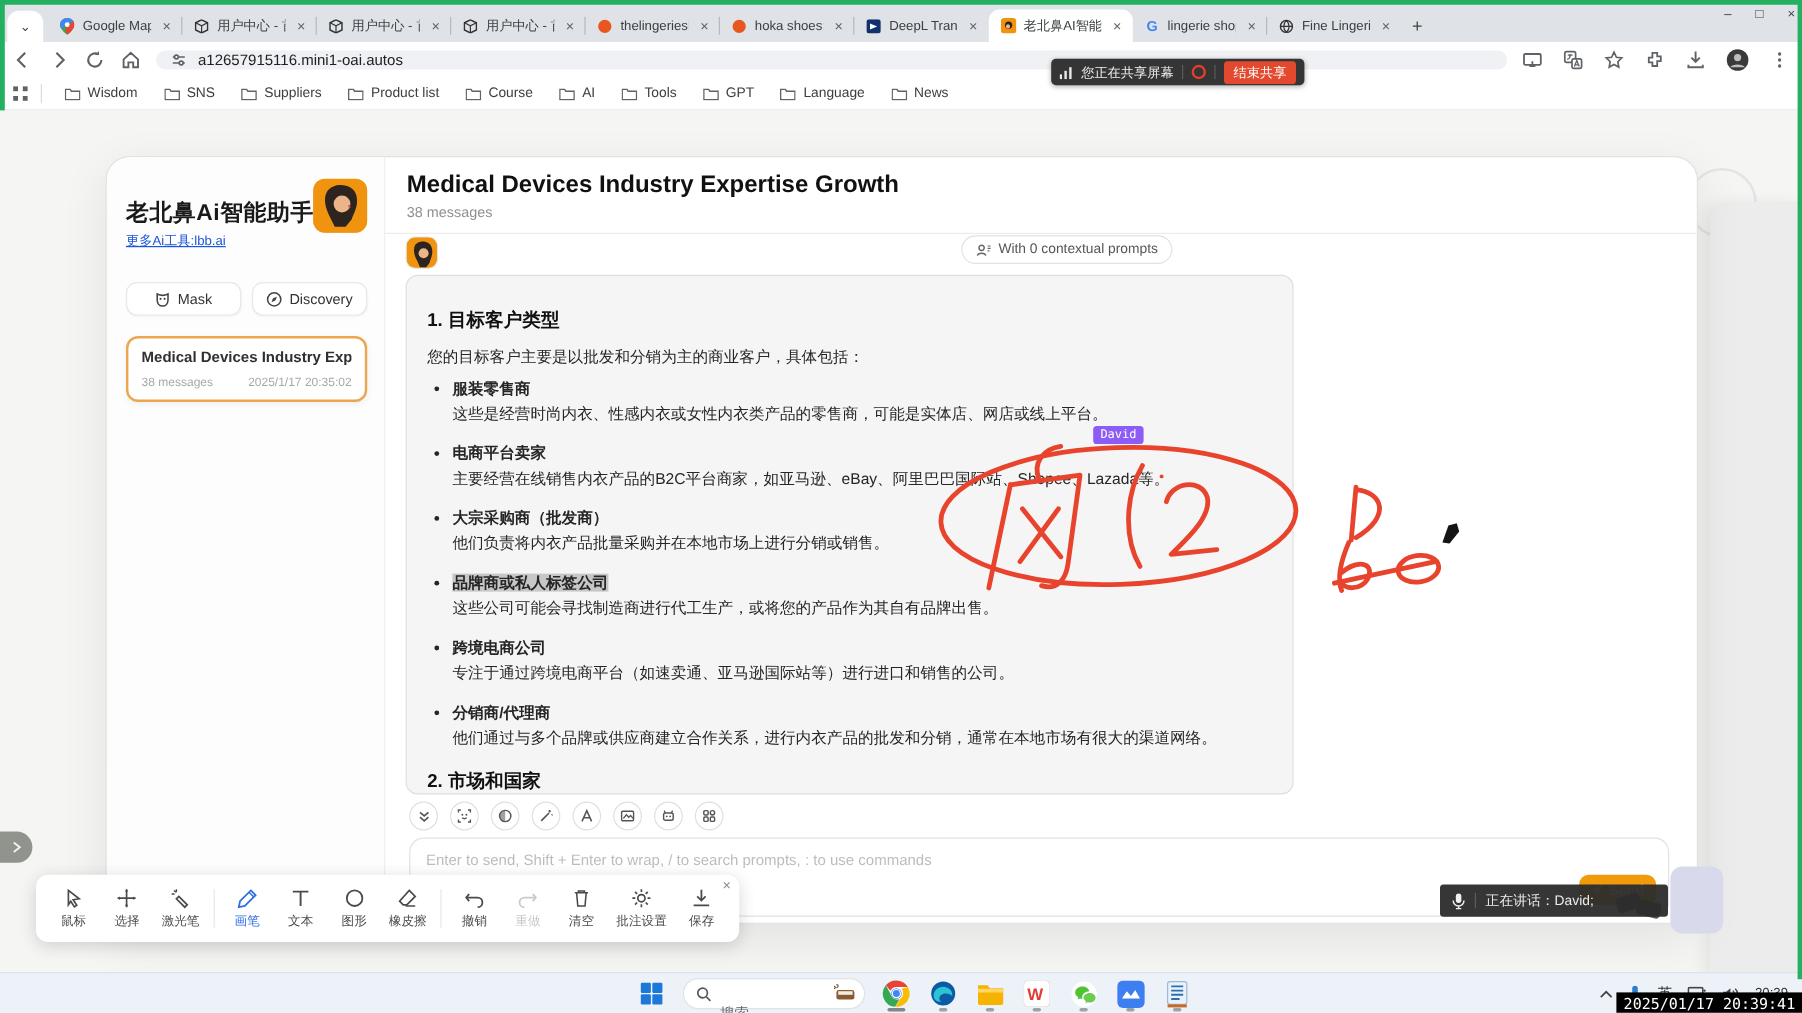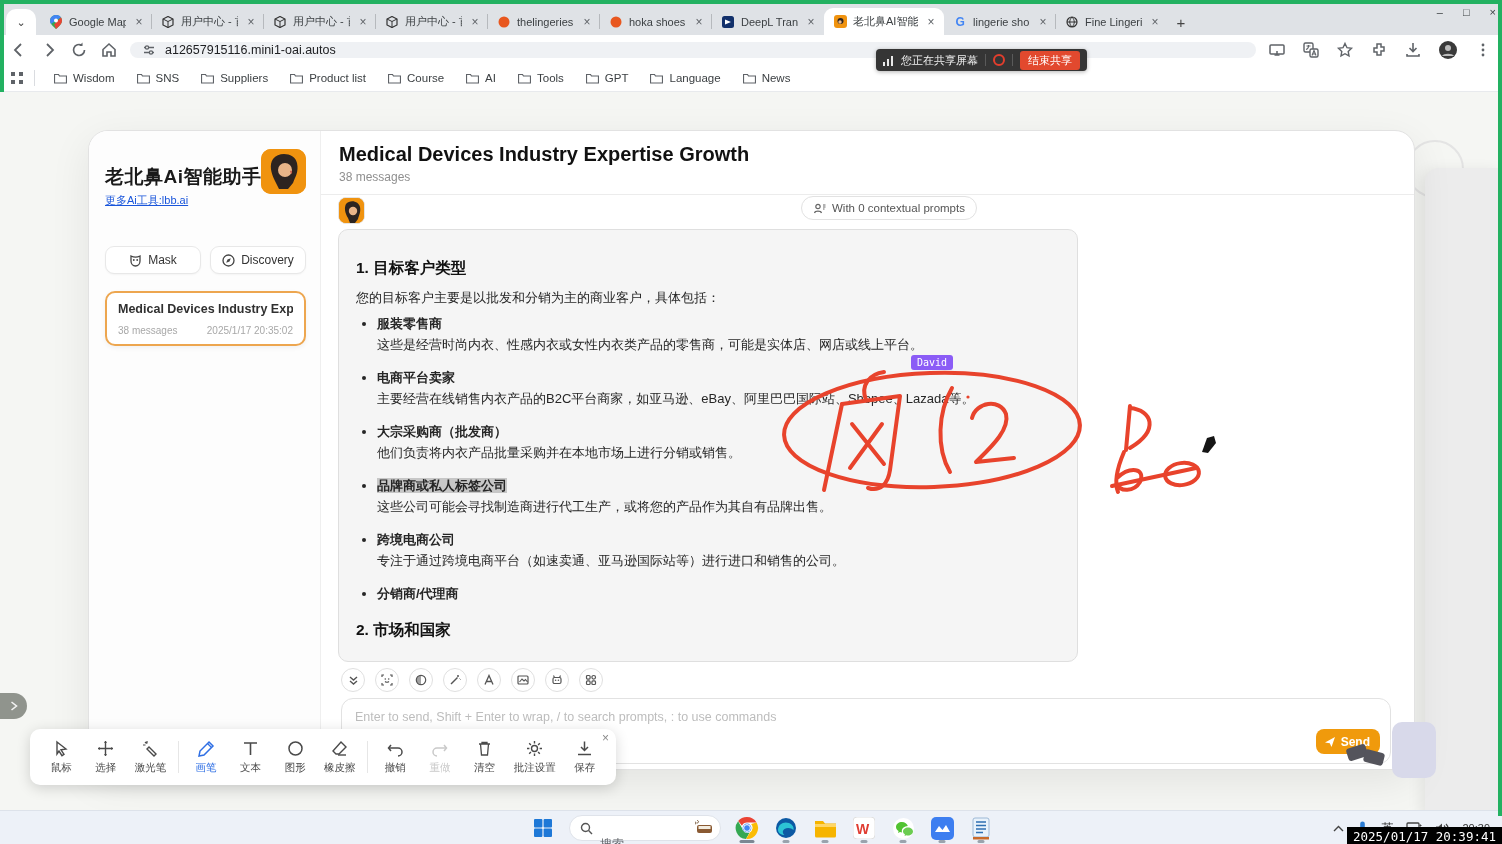--- a/index.html
+++ b/index.html
@@ -40,21 +40,21 @@
   #sharebar .vd { width:1px; height:12px; background:#5a5a5a; }
   #sharebar .rec { width:12px; height:12px; border:2.5px solid #e33e2d; border-radius:50%; }
   #stopshare { background:#e2492e; color:#fff; font-size:11px; border-radius:3px; padding:2px 8px; white-space:nowrap; }
 
   
   #appwin { left:88px; top:130px; width:1327px; height:640px; background:#fff; border:1px solid #e2e2e2; border-radius:20px; box-shadow:0 12px 40px rgba(0,0,0,.08); display:flex; overflow:hidden; z-index:10; }
   #sidebar { width:232px; flex:none; background:#fdfdfd; border-right:1px solid #efefef; padding:20px 14px 0 16px; position:relative; }
   #sb-title { font-size:19px; font-weight:bold; color:#1a1a1a; margin-top:13px; letter-spacing:.5px; }
   #sb-link { font-size:11px; color:#1a56db; text-decoration:underline; display:inline-block; margin-top:3px; }
   .sb-avatar { position:absolute; right:14px; top:18px; width:45px; height:45px; border-radius:10px; background:#f0930f; overflow:hidden; }
-  .sb-btnrow { display:flex; gap:9px; margin-top:38px; }
+  .sb-btnrow { display:flex; gap:9px; margin-top:26px; }
   .sb-btn { flex:1; height:28px; background:#fff; border:1px solid #e8e8e8; border-radius:9px; display:flex; align-items:center; justify-content:center; gap:6px; font-size:12px; color:#333; box-shadow:0 1px 2px rgba(0,0,0,.04); }
   .chat-item { margin-top:17px; background:#fff; border:2px solid #eda64f; border-radius:10px; padding:9px 11px 8px; box-shadow:0 2px 5px rgba(0,0,0,.05); }
   .chat-item .ti { font-size:12.5px; font-weight:bold; color:#303030; white-space:nowrap; overflow:hidden; }
   .chat-item .row { display:flex; justify-content:space-between; margin-top:9px; font-size:10px; color:#a8a8a8; }
 
   #mainchat { flex:1; position:relative; }
   #chat-head { padding:12px 18px 10px; border-bottom:1px solid #ececec; }
   #chat-head .ti { font-size:20px; font-weight:bold; color:#111; }
   #chat-head .sub { font-size:12px; color:#8f8f8f; margin-top:4px; }
   .bot-ava { position:absolute; left:17px; top:66px; width:27px; height:27px; border-radius:8px; background:#f0930f; overflow:hidden; border:1px solid #e5e5e5; }
@@ -447,21 +447,21 @@
 
       <div id="msg">
         <h3>1. 目标客户类型</h3>
         <p>您的目标客户主要是以批发和分销为主的商业客户，具体包括：</p>
         <ul>
           <li><span class="bt">服装零售商</span><span class="bd">这些是经营时尚内衣、性感内衣或女性内衣类产品的零售商，可能是实体店、网店或线上平台。</span></li>
           <li><span class="bt">电商平台卖家</span><span class="bd">主要经营在线销售内衣产品的B2C平台商家，如亚马逊、eBay、阿里巴巴国际站、Shopee、Lazada等。</span></li>
           <li><span class="bt">大宗采购商（批发商）</span><span class="bd">他们负责将内衣产品批量采购并在本地市场上进行分销或销售。</span></li>
           <li><span class="bt hl">品牌商或私人标签公司</span><span class="bd">这些公司可能会寻找制造商进行代工生产，或将您的产品作为其自有品牌出售。</span></li>
           <li><span class="bt">跨境电商公司</span><span class="bd">专注于通过跨境电商平台（如速卖通、亚马逊国际站等）进行进口和销售的公司。</span></li>
-          <li><span class="bt">分销商/代理商</span></li>
+          <li><span class="bt">分销商/代理商</span><span class="bd">他们通过与多个品牌或供应商建立合作关系，进行内衣产品的批发和分销，通常在本地市场有很大的渠道网络。</span></li>
         </ul>
         <h3>2. 市场和国家</h3>
 
       </div>
 
       <div id="inp-icons">
         <div class="ico-btn">
             <svg width="11" height="11" viewBox="0 0 11 11">
               <path d="M2 2l3.5 3L9 2M2 6l3.5 3L9 6" fill="none" stroke="currentColor" stroke-width="1.4"></path>
             </svg>
@@ -639,20 +639,28 @@
         </svg>
       <span class="lbl">保存</span>
     </div>
     <div id="atb-close">×</div>
   </div>
 
   <div class="abs" id="lav-square"></div>
   <div class="abs logo-bit" style="left:1347px;top:746px;transform:rotate(-18deg);"></div>
   <div class="abs logo-bit" style="left:1364px;top:751px;transform:rotate(14deg);"></div>
 
+  <div class="abs" id="speaking">
+    <svg width="11" height="14" viewBox="0 0 11 14">
+        <rect x="3.2" y="0.5" width="4.6" height="8" rx="2.3" fill="#f0f0f0"></rect>
+        <path d="M1 6.5a4.5 4.5 0 0 0 9 0M5.5 11v2.3M3.3 13.3h4.4" fill="none" stroke="#f0f0f0" stroke-width="1.2"></path>
+      </svg>
+    <div class="vd"></div>
+    <span class="txt">正在讲话：David;</span>
+  </div>
 
   <div class="abs" id="taskbar">
     <div id="tb-center">
       <div class="tb-app">
           <svg width="20" height="20" viewBox="0 0 20 20">
             <g fill="#1e78d7">
               <rect x="1" y="1" width="8.4" height="8.4" rx="1"></rect>
               <rect x="10.6" y="1" width="8.4" height="8.4" rx="1"></rect>
               <rect x="1" y="10.6" width="8.4" height="8.4" rx="1"></rect>
               <rect x="10.6" y="10.6" width="8.4" height="8.4" rx="1"></rect>

